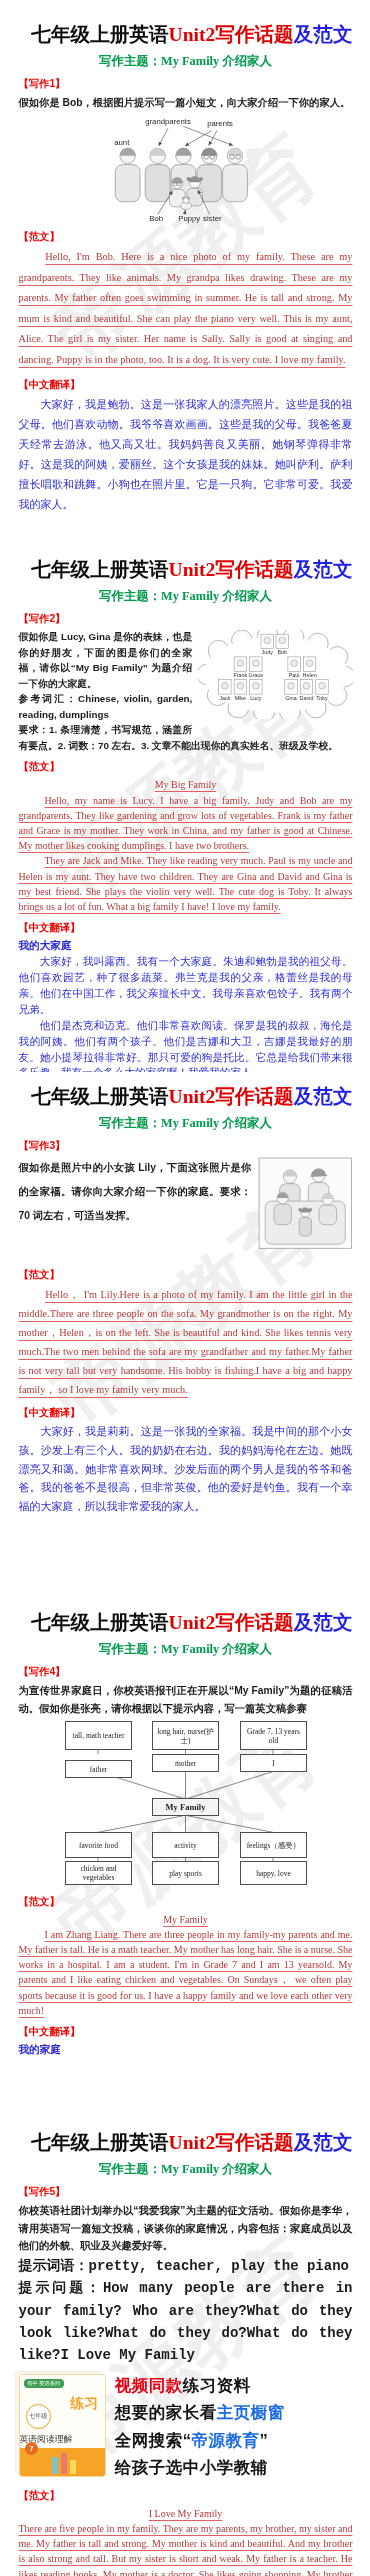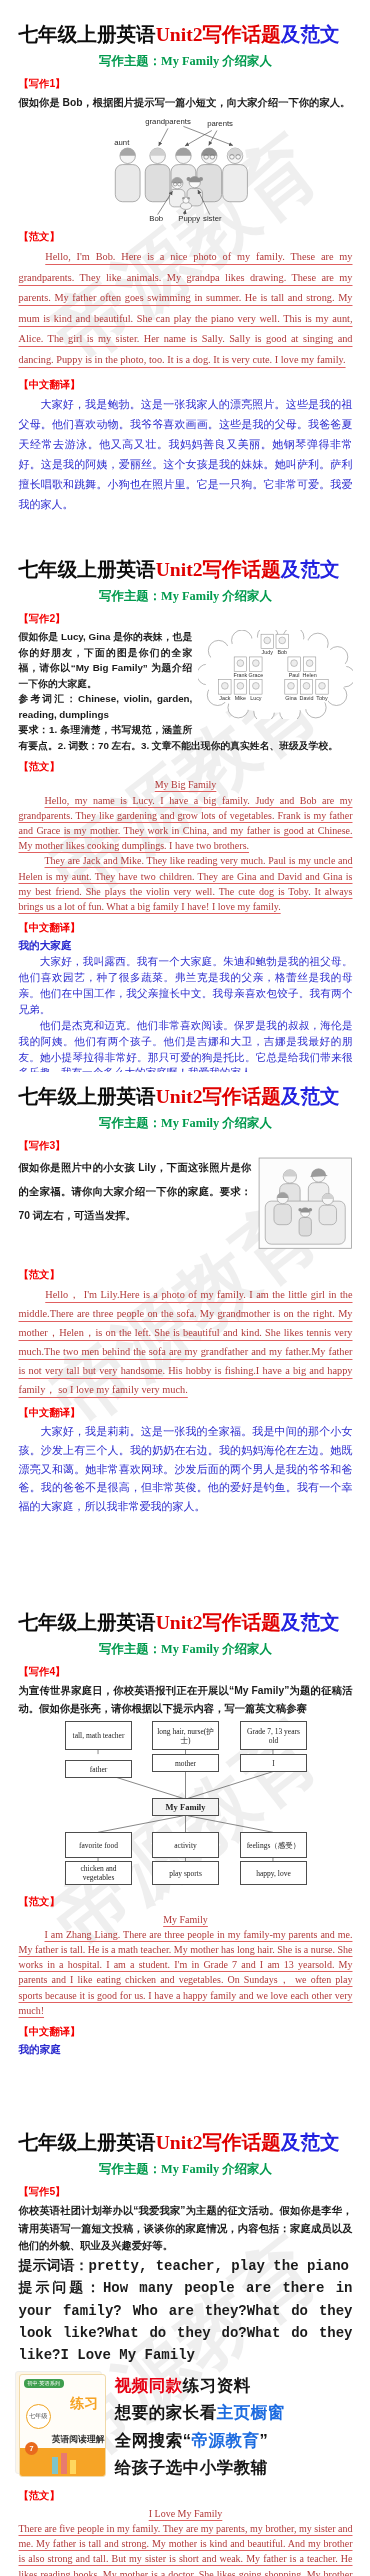--- a/index.html
+++ b/index.html
@@ -7,21 +7,21 @@
   .sec{position:relative;overflow:hidden;padding:0 18.5px}
   .sec > *:not(.wm){position:relative;z-index:1}
   .wm{position:absolute;z-index:0;left:50%;top:46%;transform:translate(-50%,-50%) rotate(-38deg);
       font-size:77px;font-weight:700;color:rgba(120,120,120,.12);white-space:nowrap;
       font-family:"DejaVu Serif",serif;pointer-events:none}
   .s1{height:545px;padding-top:23px}
   .s2{height:527px;padding-top:13.4px}
   .s3{height:526px;padding-top:13.4px}
   .s4{height:520px;padding-top:13.4px}
   .s5{height:510px;padding-top:13.4px}
-  .hdr{text-align:left;font-family:"Liberation Serif",serif;font-weight:800;font-size:19.6px;
+  .hdr{text-align:right;font-family:"Liberation Serif",serif;font-weight:800;font-size:19.6px;
        line-height:1.2;white-space:nowrap;color:#0d0d0d}
   .hdr .hr{color:#e00000}.hdr .hu{color:#2222e0}
   .sub{text-align:center;color:#009a4d;font-family:"Liberation Serif",serif;font-weight:700;
        font-size:12.4px;margin-top:6.2px}
   .tag{color:#f40000;font-size:10.3px;font-weight:700;margin:7.2px 0 3.1px}
   .prompt{font-size:10.3px;font-weight:700;line-height:1.7;text-align:justify}
   .s2 .prompt{font-size:9.8px;line-height:1.58}
   .s3 .prompt{line-height:2.3}
   .essay{font-family:"Liberation Serif",serif;color:#b23a3a}
   .essay p{text-align:justify;text-indent:2.6em;text-decoration:underline;
@@ -52,22 +52,22 @@
   .book-back{position:absolute;left:-3.6px;top:-3.6px;width:87px;height:103px;background:#fdf6e8;
              border:0.5px solid #eee;border-radius:3.1px}
   .book-front{position:absolute;left:0;top:0;right:0;bottom:0;background:#fffdf8;border:0.5px solid #f0d9a8;
               border-radius:3.1px;overflow:hidden}
   .bk-series{position:absolute;left:4.1px;top:4.1px;background:#3f9e4e;color:#fff;font-size:5.2px;
              padding:1px 3.6px;border-radius:4.1px}
   .bk-grade{position:absolute;left:6.2px;top:29px;width:25px;height:25px;border:0.8px solid #f0a420;
             border-radius:50%;display:flex;align-items:center;justify-content:center;
             font-size:6.2px;color:#555;background:#fff}
   .bk-tag{position:absolute;right:6.2px;top:19.6px;color:#f6a426;font-size:14px;font-weight:900}
-  .bk-title{position:absolute;left:0;right:0;top:59px;text-align:right;font-size:8.8px;
-            font-weight:700;color:#333}
+  .bk-title{position:absolute;left:0;right:0;top:59px;text-align:left;font-size:8.8px;
+            font-weight:400;color:#333}
   .bk-strip{position:absolute;left:0;right:0;bottom:0;height:28px;background:#f6a426}
   .bk-num{position:absolute;left:5.2px;top:-6.2px;width:13.4px;height:13.4px;border-radius:50%;
           background:#e86a1d;color:#fff;font-weight:800;display:flex;align-items:center;
           justify-content:center;font-size:7.2px}
   .bld{position:absolute;bottom:2.6px;width:6.7px}
   .b1{left:32px;height:16.5px;background:#7fc4c9}
   .b2{left:41px;height:20.6px;background:#e87a6e}
   .b3{left:50px;height:13.4px;background:#ffd75e}
   .adtext{font-size:16.5px;font-weight:900;line-height:1.66;letter-spacing:0.5px;color:#151515;white-space:nowrap}
   .ad-red{color:#e60012}.ad-blue{color:#1c6be0}

